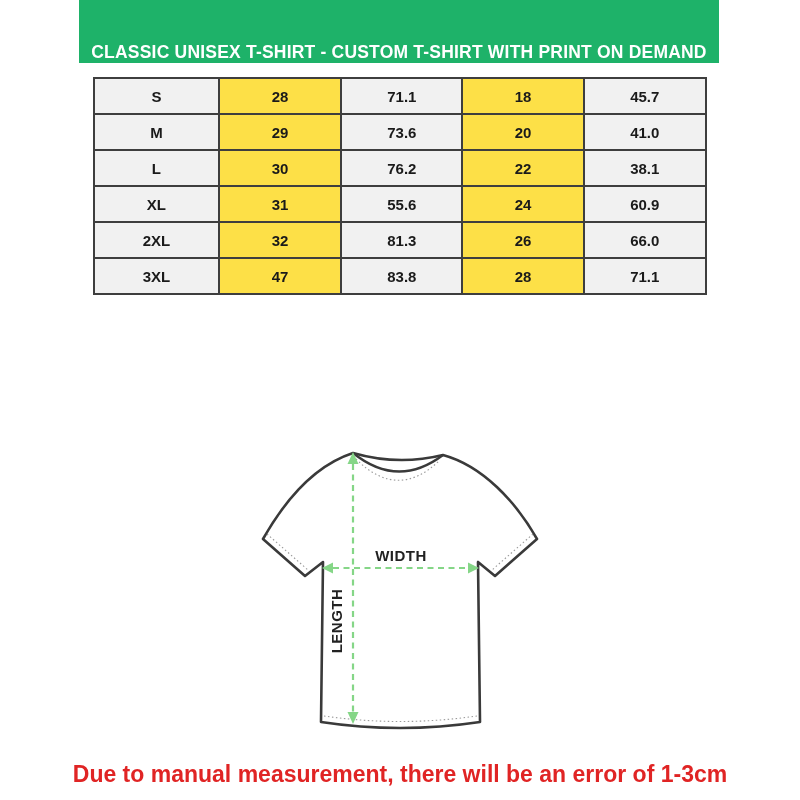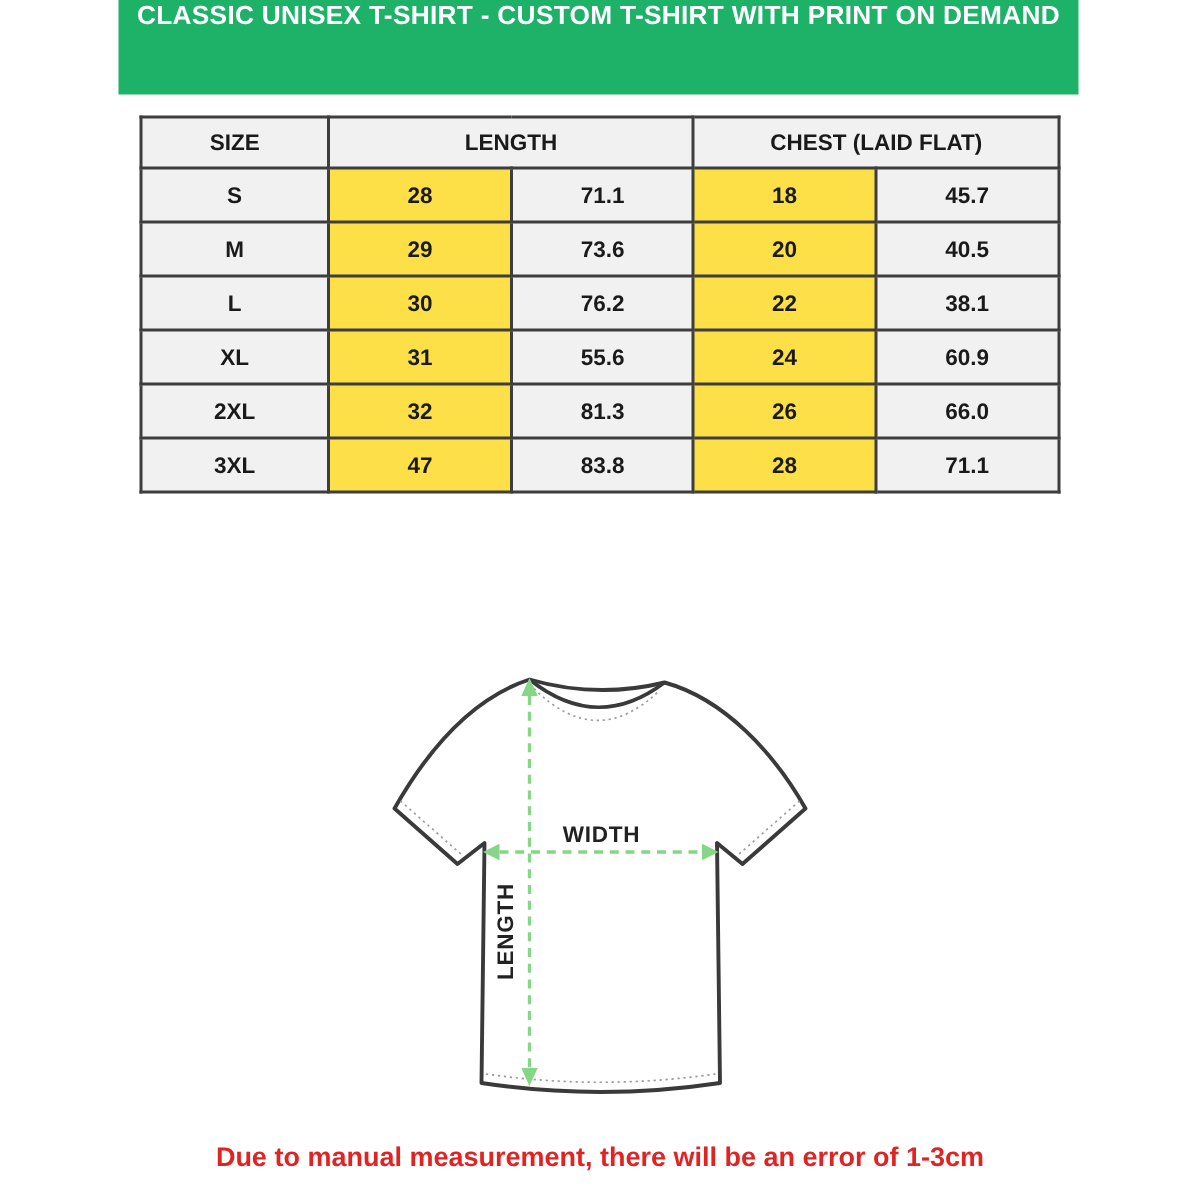--- a/index.html
+++ b/index.html
@@ -2,76 +2,71 @@
 <html><head>
 <meta charset="utf-8">
 <style>
   html,body{margin:0;padding:0;}
   body{
     width:800px;height:800px;position:relative;background:#ffffff;
     font-family:"Liberation Sans", sans-serif;overflow:hidden;
   }
   .banner{
     position:absolute;left:79px;top:0;width:640px;height:63px;
-    background:#1eb269;color:#ffffff;display:flex;align-items:flex-start;justify-content:center;
+    background:#1eb269;color:#ffffff;display:flex;align-items:flex-end;justify-content:center;
     font-size:17.5px;font-weight:700;letter-spacing:.2px;text-align:center;
   }
   .size-table{
     position:absolute;left:93px;top:77px;width:614px;
     border-collapse:collapse;table-layout:fixed;
     font-size:15px;font-weight:700;color:#1a1a1a;
   }
   .size-table th,.size-table td{
     border:2px solid #3e3e3e;text-align:center;vertical-align:middle;padding:0;
   }
   .size-table th{height:32px;background:#f1f1f1;font-size:15px;}
   .size-table td{height:34px;}
   .cell-g{background:#f1f1f1;}
   .cell-w{background:#fde047;}
   .shirt-svg{position:absolute;left:230px;top:430px;width:340px;height:330px;}
   .footer-note{
     position:absolute;left:0;top:761px;width:800px;text-align:center;
-    color:#e02424;font-size:18px;font-weight:700;
+    color:#e02424;font-size:23px;font-weight:700;
   }
   svg text{font-family:"Liberation Sans", sans-serif;font-weight:700;font-size:15px;fill:#222222;letter-spacing:.5px;}
 </style>
 </head>
 <body>
 
 <div class="banner">
   <span>CLASSIC UNISEX T-SHIRT - CUSTOM T-SHIRT WITH PRINT ON DEMAND</span>
 </div>
 
 <table class="size-table">
   <colgroup>
     <col style="width:20.4%">
       <col style="width:20%">
       <col style="width:19.8%">
       <col style="width:19.8%">
       <col style="width:20%">
   </colgroup>
   <tbody>
-      <tr>
-    <th>SIZE</th>
-    <th colspan="2">LENGTH</th>
-    <th colspan="2">CHEST (LAID FLAT)</th>
-  </tr>
   <tr>
     <td class="cell-g">S</td>
     <td class="cell-w">28</td>
     <td class="cell-g">71.1</td>
     <td class="cell-w">18</td>
     <td class="cell-g">45.7</td>
   </tr>
   <tr>
     <td class="cell-g">M</td>
     <td class="cell-w">29</td>
     <td class="cell-g">73.6</td>
     <td class="cell-w">20</td>
-    <td class="cell-g">40.5</td>
+    <td class="cell-g">41.0</td>
   </tr>
   <tr>
     <td class="cell-g">L</td>
     <td class="cell-w">30</td>
     <td class="cell-g">76.2</td>
     <td class="cell-w">22</td>
     <td class="cell-g">38.1</td>
   </tr>
   <tr>
     <td class="cell-g">XL</td>

